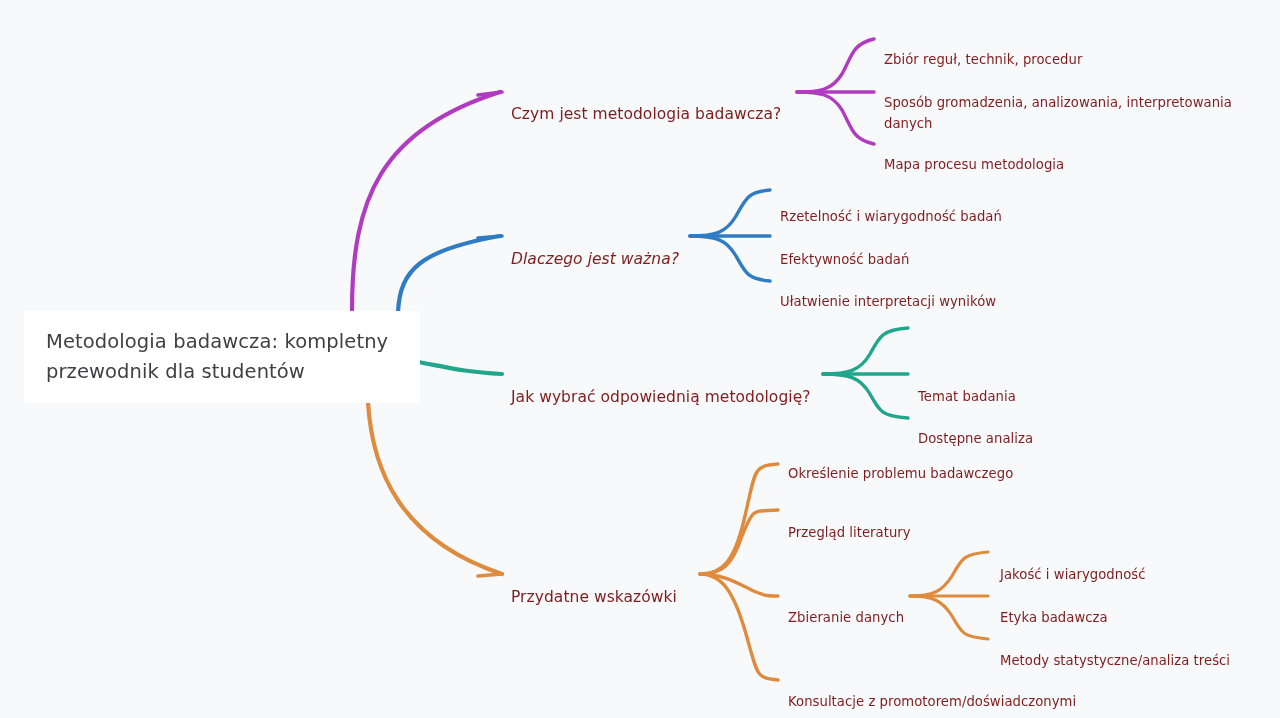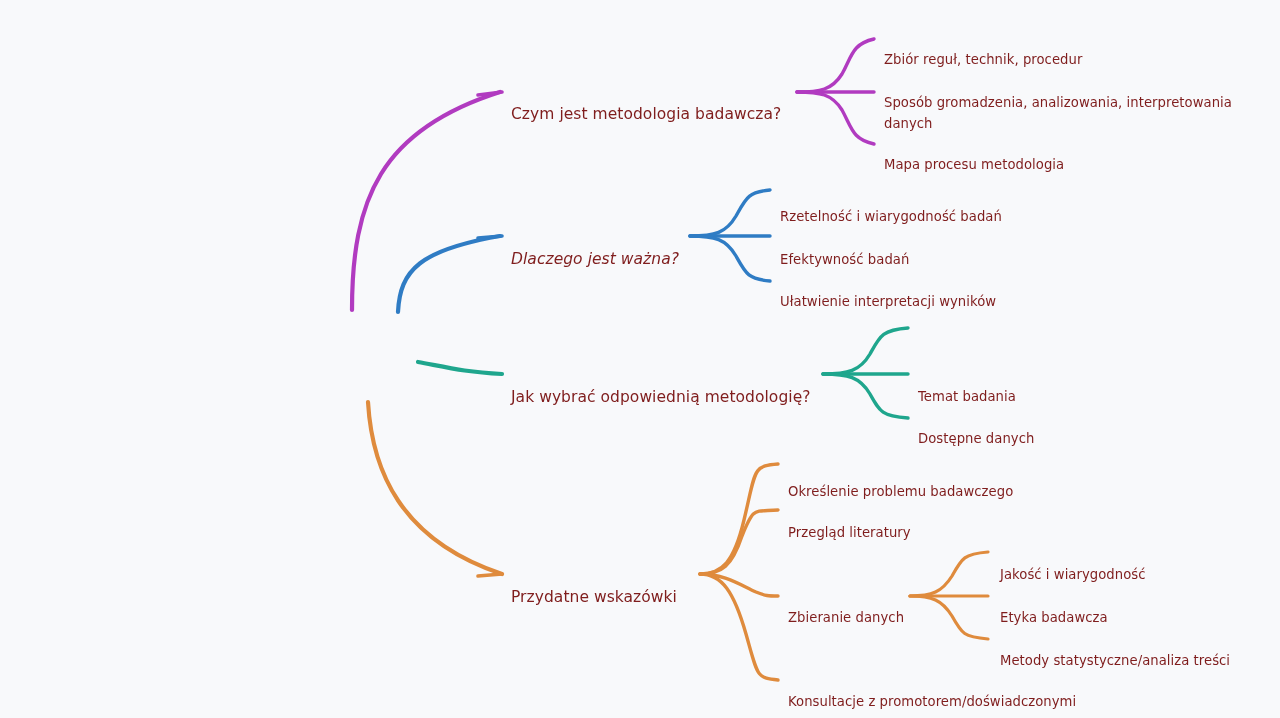--- a/index.html
+++ b/index.html
@@ -110,20 +110,24 @@
       <path d="M 700,574 C 726,574 742,586 756,592 C 766,596 768,596 778,596" fill="none" stroke="#df8b3d" stroke-width="3.4" stroke-linecap="round"></path>
       <path d="M 700,574 C 722,574 734,592 746,634 C 758,676 756,678 778,680" fill="none" stroke="#df8b3d" stroke-width="3.4" stroke-linecap="round"></path>
       <path d="M 478,576 L 502,574" fill="none" stroke="#df8b3d" stroke-width="3.6" stroke-linecap="round"></path>
 
       <path d="M 910,596 C 932,596 942,592 952,576 C 962,558 964,554 988,552" fill="none" stroke="#df8b3d" stroke-width="3.2" stroke-linecap="round"></path>
       <path d="M 910,596 L 988,596" fill="none" stroke="#df8b3d" stroke-width="3.2" stroke-linecap="round"></path>
       <path d="M 910,596 C 932,596 942,600 952,616 C 962,634 964,637 988,639" fill="none" stroke="#df8b3d" stroke-width="3.2" stroke-linecap="round"></path>
     </g>
   </svg>
 
+  <div class="root-node">
+    <span class="root-text">Metodologia badawcza: kompletny
+przewodnik dla studentów</span>
+  </div>
 
   <div class="node-label lvl1" style="left:511px; top:81px;">
     <span>Czym jest metodologia badawcza?</span>
   </div>
 
   <div class="node-label lvl1" style="left:511px; top:226px;font-style:italic;">
     <span>Dlaczego jest ważna?</span>
   </div>
 
   <div class="node-label lvl1" style="left:511px; top:564px;">
@@ -158,24 +162,24 @@
   <div class="node-label lvl2" style="left:780px; top:270px;">
     <span>Ułatwienie interpretacji wyników</span>
   </div>
 
 
   <div class="node-label lvl2" style="left:918px; top:365px;">
     <span>Temat badania</span>
   </div>
 
   <div class="node-label lvl2" style="left:918px; top:407px;">
-    <span>Dostępne danych</span>
-  </div>
-
-  <div class="node-label lvl2" style="left:788px; top:460px;">
+    <span>Dostępne analiza</span>
+  </div>
+
+  <div class="node-label lvl2" style="left:788px; top:442px;">
     <span>Określenie problemu badawczego</span>
   </div>
 
   <div class="node-label lvl2" style="left:788px; top:501px;">
     <span>Przegląd literatury</span>
   </div>
 
   <div class="node-label lvl2" style="left:788px; top:586px;">
     <span>Zbieranie danych</span>
   </div>

